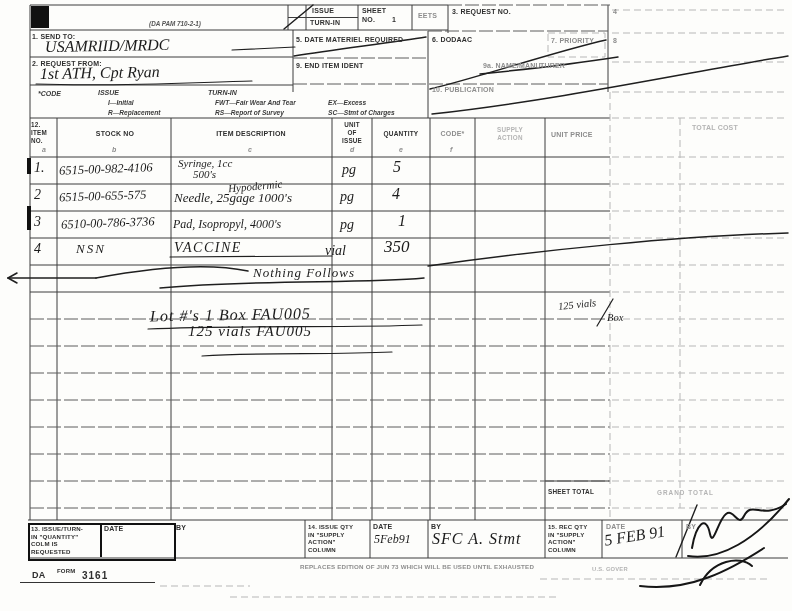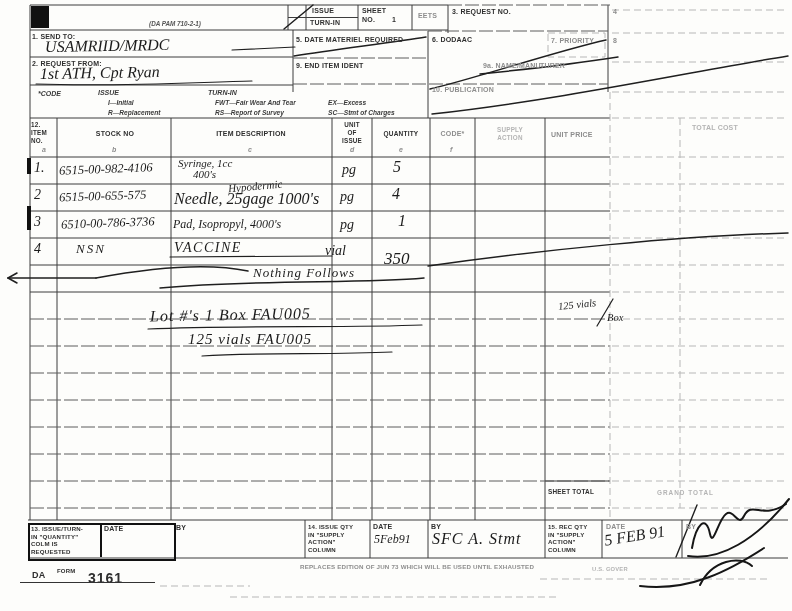--- a/index.html
+++ b/index.html
@@ -195,53 +195,53 @@
   <div class="lbl faded it" style="left:399px;top:146px;">e</div>
   <div class="lbl faded it" style="left:450px;top:146px;">f</div>
 
   <div class="blackbox" style="left:27px;top:158px;width:4px;height:16px;"></div>
   <div class="blackbox" style="left:27px;top:206px;width:4px;height:24px;"></div>
 
   <div>
     <div class="hw" style="left:34px;top:161px;">1.</div>
     <div class="hw" style="left:59px;top:163px;font-size:12.5px;transform:rotate(-2deg);">6515-00-982-4106</div>
     <div class="hw" style="left:178px;top:158px;font-size:11px;">Syringe, 1cc</div>
-    <div class="hw" style="left:193px;top:169px;font-size:11px;">400's</div>
+    <div class="hw" style="left:193px;top:169px;font-size:11px;">500's</div>
     <div class="hw" style="left:342px;top:163px;">pg</div>
     <div class="hw" style="left:393px;top:159px;font-size:16px;">5</div>
   </div>
 
   <div>
     <div class="hw" style="left:34px;top:188px;">2</div>
     <div class="hw" style="left:59px;top:190px;font-size:12.5px;transform:rotate(-2deg);">6515-00-655-575</div>
     <div class="hw" style="left:228px;top:181px;font-size:11px;transform:rotate(-5deg);">Hypodermic</div>
-    <div class="hw" style="left:174px;top:191px;font-size:16px;">Needle, 25gage 1000's</div>
+    <div class="hw" style="left:174px;top:191px;font-size:13px;">Needle, 25gage 1000's</div>
     <div class="hw" style="left:340px;top:190px;">pg</div>
     <div class="hw" style="left:392px;top:186px;font-size:16px;">4</div>
   </div>
 
   <div>
     <div class="hw" style="left:34px;top:215px;">3</div>
     <div class="hw" style="left:61px;top:217px;font-size:12.5px;transform:rotate(-2deg);">6510-00-786-3736</div>
     <div class="hw" style="left:173px;top:218px;font-size:12px;">Pad, Isopropyl, 4000's</div>
     <div class="hw" style="left:340px;top:218px;">pg</div>
     <div class="hw" style="left:398px;top:213px;font-size:16px;">1</div>
   </div>
 
   <div>
     <div class="hw" style="left:34px;top:242px;">4</div>
     <div class="hw" style="left:76px;top:242px;font-size:13px;letter-spacing:2px;">NSN</div>
     <div class="hw" style="left:174px;top:241px;font-size:14px;letter-spacing:1.5px;">VACCINE</div>
     <div class="hw" style="left:325px;top:244px;">vial</div>
-    <div class="hw" style="left:384px;top:238px;font-size:17px;margin-top:12px;">350</div>
+    <div class="hw" style="left:384px;top:238px;font-size:17px;">350</div>
   </div>
 
   <div class="hw" style="left:253px;top:266px;font-size:13px;letter-spacing:1px;">Nothing Follows</div>
   <div class="hw" style="left:150px;top:307px;font-size:16px;letter-spacing:1px;transform:rotate(-1deg);">Lot #'s  1 Box  FAU005</div>
-  <div class="hw" style="left:188px;top:332px;font-size:15px;letter-spacing:1px;">125 vials  FAU005</div>
+  <div class="hw" style="left:188px;top:324px;font-size:15px;letter-spacing:1px;">125 vials  FAU005</div>
   <div class="hw" style="left:558px;top:300px;font-size:10.5px;transform:rotate(-6deg);">125 vials</div>
   <div class="hw" style="left:607px;top:313px;font-size:10.5px;">Box</div>
 
   <div class="lbl" style="left:548px;top:488px;font-size:6.4px;">SHEET TOTAL</div>
   <div class="lbl vfaded" style="left:657px;top:489px;font-size:6.4px;letter-spacing:1px;">GRAND TOTAL</div>
 
   <div class="abs" style="left:28px;top:523px;width:144px;height:34px;border:2px solid #111;"></div>
   <div class="abs" style="left:100px;top:523px;width:0;height:34px;border-left:2px solid #111;"></div>
   <div class="lbl pre" style="left:31px;top:525px;font-size:6.1px;">13. ISSUE/TURN-
 IN "QUANTITY"
@@ -262,18 +262,18 @@
   <div class="lbl pre" style="left:548px;top:523px;font-size:6.1px;">15. REC QTY
 IN "SUPPLY
 ACTION"
 COLUMN</div>
   <div class="lbl faded" style="left:606px;top:523px;">DATE</div>
   <div class="hw" style="left:604px;top:528px;font-size:16px;transform:rotate(-9deg);">5 FEB 91</div>
   <div class="lbl faded" style="left:686px;top:523px;">BY</div>
 
   <div class="lbl" style="left:32px;top:570px;font-size:9px;">DA</div>
   <div class="lbl" style="left:57px;top:568px;font-size:6px;">FORM</div>
-  <div class="lbl" style="left:88px;top:570px;font-size:14px;letter-spacing:1px;">3161</div>
+  <div class="lbl" style="left:82px;top:570px;font-size:10px;letter-spacing:1px;">3161</div>
   <div class="abs" style="left:20px;top:582px;width:135px;border-top:1.5px solid #333;"></div>
   <div class="lbl faded" style="left:300px;top:563px;font-size:6.2px;">REPLACES EDITION OF JUN 73 WHICH WILL BE USED UNTIL EXHAUSTED</div>
   <div class="lbl vfaded" style="left:592px;top:566px;font-size:5.8px;">U.S. GOVER</div>
 
 </div>
 
 </body></html>

